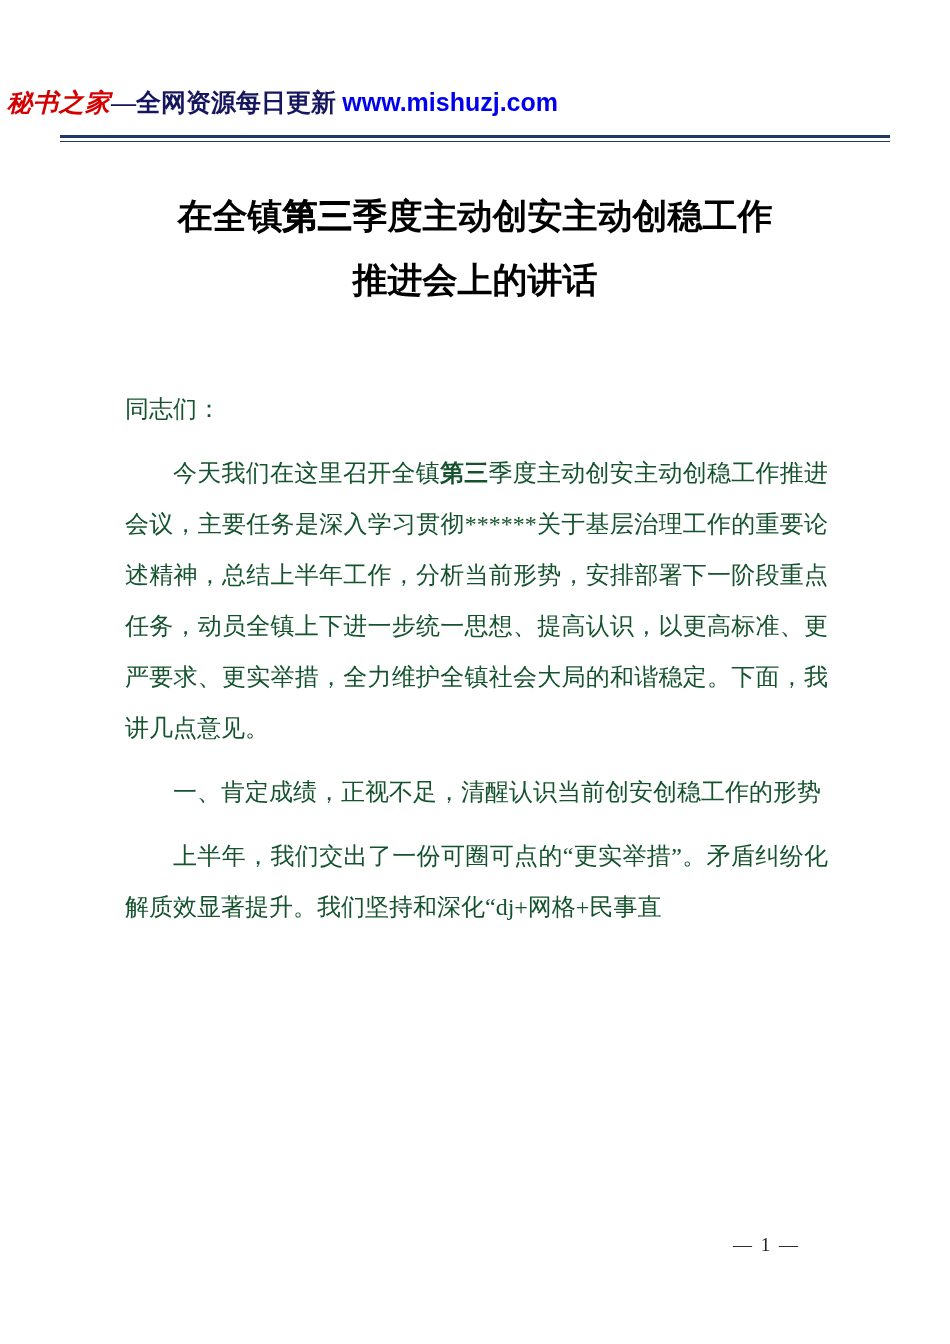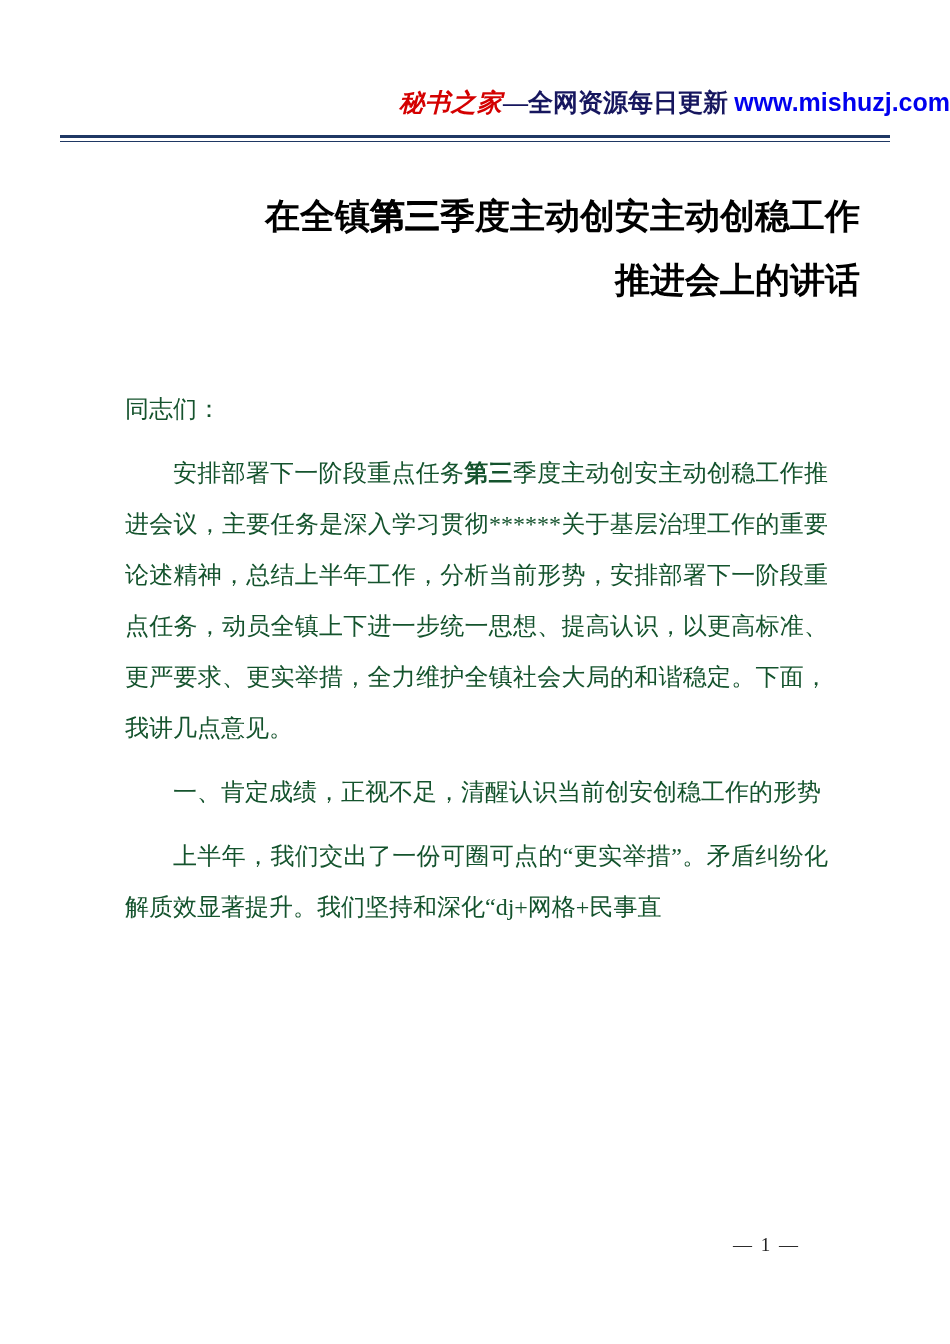--- a/index.html
+++ b/index.html
@@ -13,24 +13,25 @@
     height: 1344px;
     margin: 0 auto;
     background: #ffffff;
     overflow: hidden;
     font-family: "Liberation Serif", serif;
     color: #000000;
   }
   
   .site-header {
     margin-top: 86px;
-    text-align: right;
+    text-align: left;
     font-size: 25px;
     font-weight: bold;
     white-space: nowrap;
+    padding-left: 7px;
   }
   .brand {
     color: #d40000;
     font-style: italic;
     letter-spacing: 1px;
   }
   .tagline {
     color: #16165e;
   }
   .site-url {
@@ -41,21 +42,21 @@
   }
   .header-rule {
     margin: 16px 60px 0 60px;
     height: 3px;
     border-top: 3px solid #1f3864;
     border-bottom: 1px solid #1f3864;
   }
   
   .doc-title {
     margin: 42px 90px 0 90px;
-    text-align: right;
+    text-align: center;
     font-family: "Liberation Sans", sans-serif;
     font-size: 35px;
     font-weight: 700;
     line-height: 64px;
     color: #000000;
   }
   .xbold {
     font-weight: 900;
     -webkit-text-stroke: 0.6px #000;
   }
@@ -98,20 +99,20 @@
 
   <div class="header-rule"></div>
 
   <h1 class="doc-title">
     <div class="title-line"><span>在全镇</span><span class="xbold">第三</span><span>季度主动创安主动创稳工作</span></div>
     <div class="title-line">推进会上的讲话</div>
   </h1>
 
   <div class="doc-body">
     <p class="no-indent">同志们：</p>
-    <p><span>安排部署下一阶段重点任务</span><span class="bold">第三</span><span>季度主动创安主动创稳工作推进会议，主要任务是深入学习贯彻******关于基层治理工作的重要论述精神，总结上半年工作，分析当前形势，安排部署下一阶段重点任务，动员全镇上下进一步统一思想、提高认识，以更高标准、更严要求、更实举措，全力维护全镇社会大局的和谐稳定。下面，我讲几点意见。</span></p>
+    <p><span>今天我们在这里召开全镇</span><span class="bold">第三</span><span>季度主动创安主动创稳工作推进会议，主要任务是深入学习贯彻******关于基层治理工作的重要论述精神，总结上半年工作，分析当前形势，安排部署下一阶段重点任务，动员全镇上下进一步统一思想、提高认识，以更高标准、更严要求、更实举措，全力维护全镇社会大局的和谐稳定。下面，我讲几点意见。</span></p>
     <p>一、肯定成绩，正视不足，清醒认识当前创安创稳工作的形势</p>
     <p>上半年，我们交出了一份可圈可点的“更实举措”。矛盾纠纷化解质效显著提升。我们坚持和深化“dj+网格+民事直</p>
   </div>
 
   <div class="page-number">— 1 —</div>
 
 </div>
 
 </body></html>

